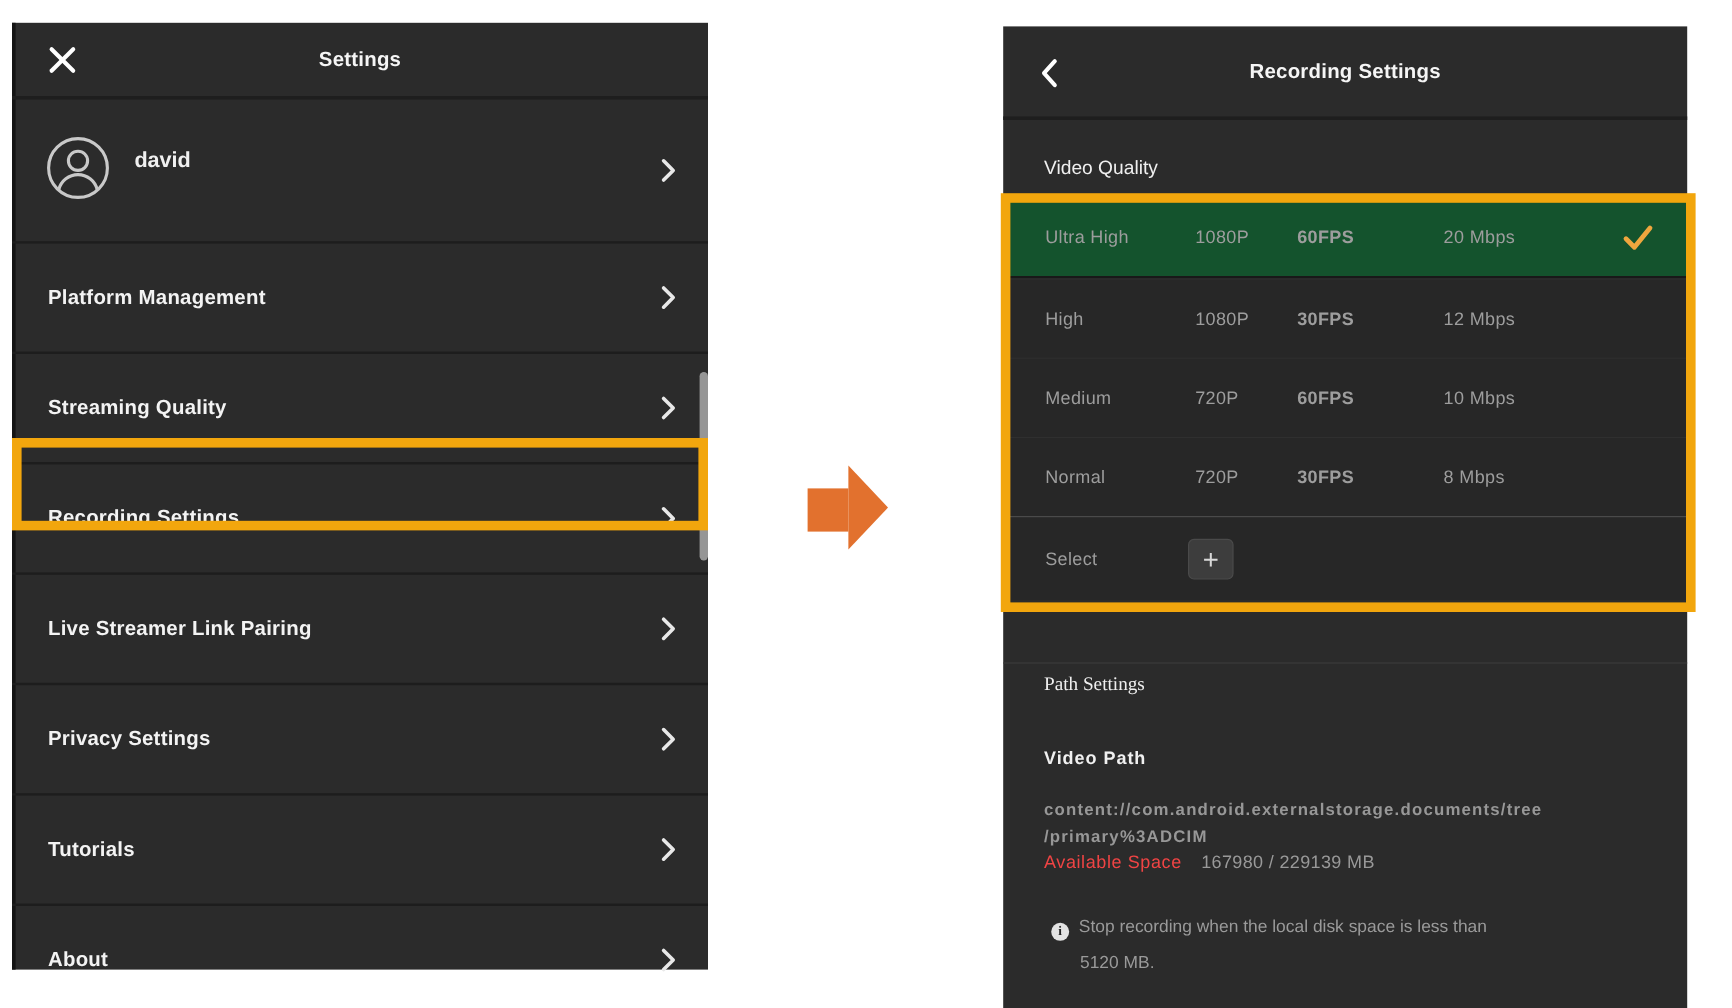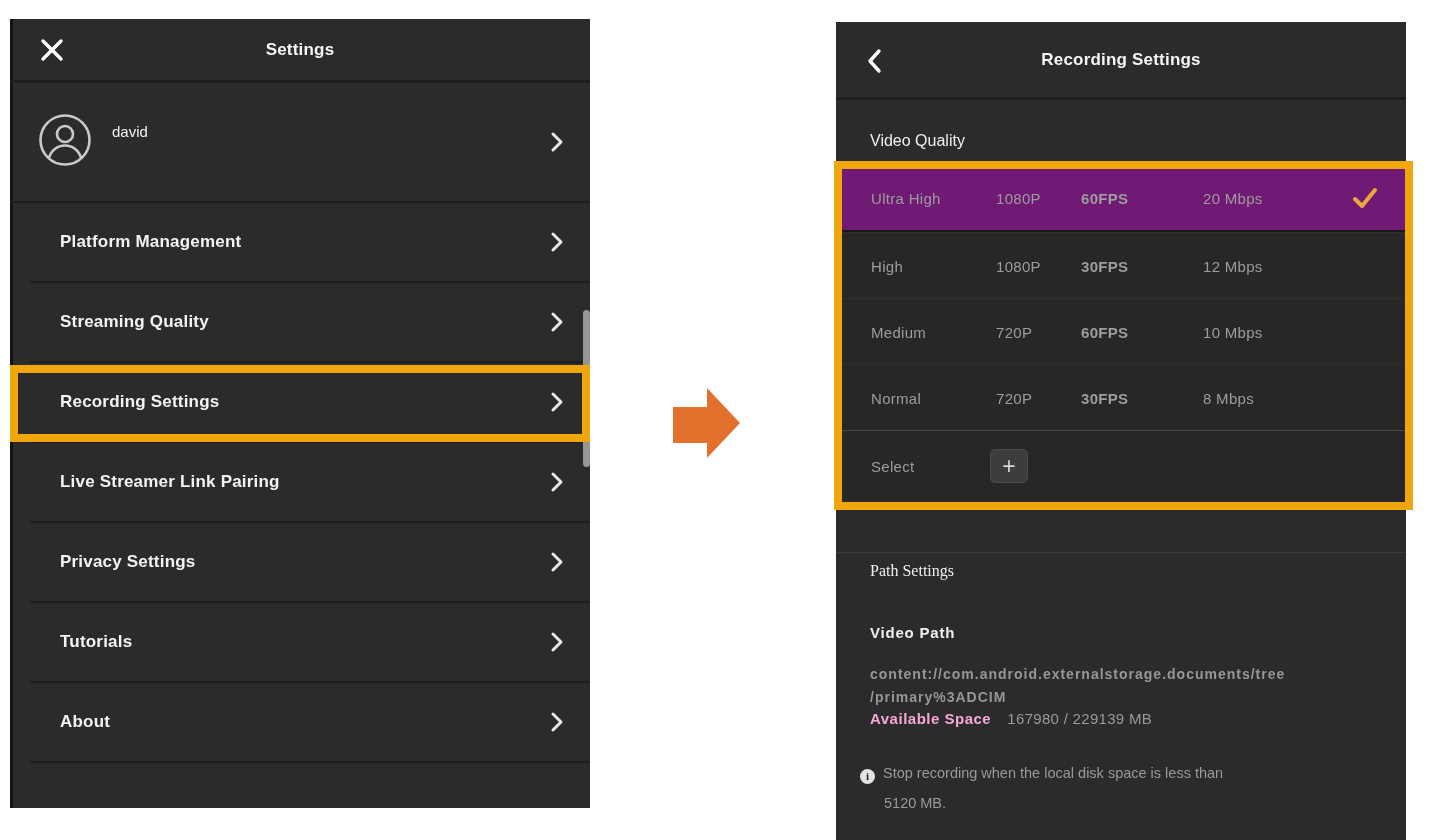--- a/index.html
+++ b/index.html
@@ -19,24 +19,24 @@
   .panel-right .app-header{height:78px;}
   .app-title{font-size:17px;font-weight:bold;color:#f5f5f5;letter-spacing:.2px;}
   .icon-btn{position:absolute;background:none;border:none;padding:0;margin:0;cursor:pointer;
             display:flex;align-items:center;justify-content:center;}
   .close-btn{left:24px;top:13px;width:36px;height:36px;}
   .back-btn{left:20px;top:21px;width:36px;height:36px;}
 
   
   .account-row{position:relative;height:120px;border-bottom:2px solid #1d1d1d;box-sizing:border-box;}
   .avatar{position:absolute;left:28px;top:30px;}
-  .account-name{position:absolute;left:102px;top:40px;font-size:15px;font-weight:normal;color:#f0f0f0;}
+  .account-name{position:absolute;left:102px;top:40px;font-size:18px;font-weight:bold;color:#f0f0f0;}
   .menu{list-style:none;margin:0;padding:0;}
-  .menu-item{position:relative;height:80px;border-bottom:2px solid #1d1d1d;box-sizing:border-box;
-             display:flex;align-items:center;padding-left:30px;cursor:pointer;margin-left:20px;}
+  .menu-item{position:relative;height:92px;border-bottom:2px solid #1d1d1d;box-sizing:border-box;
+             display:flex;align-items:center;padding-left:30px;cursor:pointer;}
   .menu-label{font-size:17px;font-weight:bold;color:#f3f3f3;letter-spacing:.2px;}
   .chev{position:absolute;right:26px;top:50%;transform:translateY(-50%);}
   .account-row .chev{right:26px;}
 
   .scroll-thumb{position:absolute;left:573px;top:291px;width:7px;height:157px;
                 background:#a9a9a9;border-radius:4px;opacity:.85;}
 
   
   .hl-box{position:absolute;border:8px solid #f2a60d;box-sizing:border-box;pointer-events:none;z-index:6;}
   .hl-left{left:10px;top:365px;width:580px;height:77px;}
@@ -46,39 +46,39 @@
   .arrow-head{position:absolute;left:34px;top:0;width:0;height:0;
               border-left:33px solid #e2712e;border-top:35px solid transparent;border-bottom:35px solid transparent;}
 
   
   .section-label{position:absolute;left:34px;color:#efefef;font-size:16px;}
   .lbl-video{top:110px;}
   .lbl-path{top:540px;font-family:Liberation Serif, serif;}
 
   .vq-table{position:absolute;left:0;top:144px;width:570px;}
   .vq-row{position:relative;height:66px;background:#272727;box-sizing:border-box;cursor:pointer;}
-  .vq-row.selected{background:#701a75;border-bottom:2px solid #191919;}
+  .vq-row.selected{background:#14532d;border-bottom:2px solid #191919;}
   .vq-row + .vq-row{border-top:1px solid #2f2f2f;}
   .vq-row.custom-row{height:70px;border-top:1px solid #4a4a4a;}
   .vq-cell{position:absolute;top:50%;transform:translateY(-50%);font-size:15px;color:#9d9d9d;letter-spacing:.3px;}
   .c1{left:35px;} .c2{left:160px;} .c3{left:245px;font-weight:bold;} .c4{left:367px;}
   .check-cell{position:absolute;left:516px;top:50%;transform:translateY(-50%);}
   .plus-btn{position:absolute;left:154px;top:50%;transform:translateY(-50%);
             width:38px;height:34px;background:#3d3d3d;border:1px solid #4a4a4a;border-radius:5px;
             color:#d8d8d8;font-size:23px;line-height:30px;text-align:center;cursor:pointer;padding:0;}
 
   .gap-divider{position:absolute;left:0;top:530px;width:570px;height:1px;background:#3a3a3a;}
 
   .select-path{position:absolute;left:34px;top:602px;cursor:pointer;}
   .select-path-label{font-size:15px;font-weight:bold;color:#f0f0f0;letter-spacing:.8px;display:block;}
   .path-value{margin-top:22px;color:#979797;font-weight:bold;font-size:14px;letter-spacing:1px;line-height:23px;}
   .avail-row{position:absolute;left:34px;top:688px;font-size:15px;}
-  .avail-label{font-weight:bold;color:#f9a8d4;letter-spacing:.5px;}
+  .avail-label{font-weight:normal;color:#ef4444;letter-spacing:.5px;}
   .avail-value{color:#999999;margin-left:12px;letter-spacing:.3px;}
-  .info-row{position:absolute;left:24px;top:740px;width:505px;color:#9a9a9a;font-size:14.5px;line-height:22px;}
+  .info-row{position:absolute;left:40px;top:740px;width:505px;color:#9a9a9a;font-size:14.5px;line-height:22px;}
   .info-icon{display:inline-block;width:15px;height:15px;border-radius:50%;background:#e3e3e3;color:#222;
              font-size:11px;font-weight:bold;line-height:15px;text-align:center;margin-right:8px;
              vertical-align:-2px;font-family:"Liberation Serif",serif;}
   .info-line2{margin-left:24px;margin-top:8px;}
 </style>
 </head>
 <body>
 
 <div class="canvas">
 

